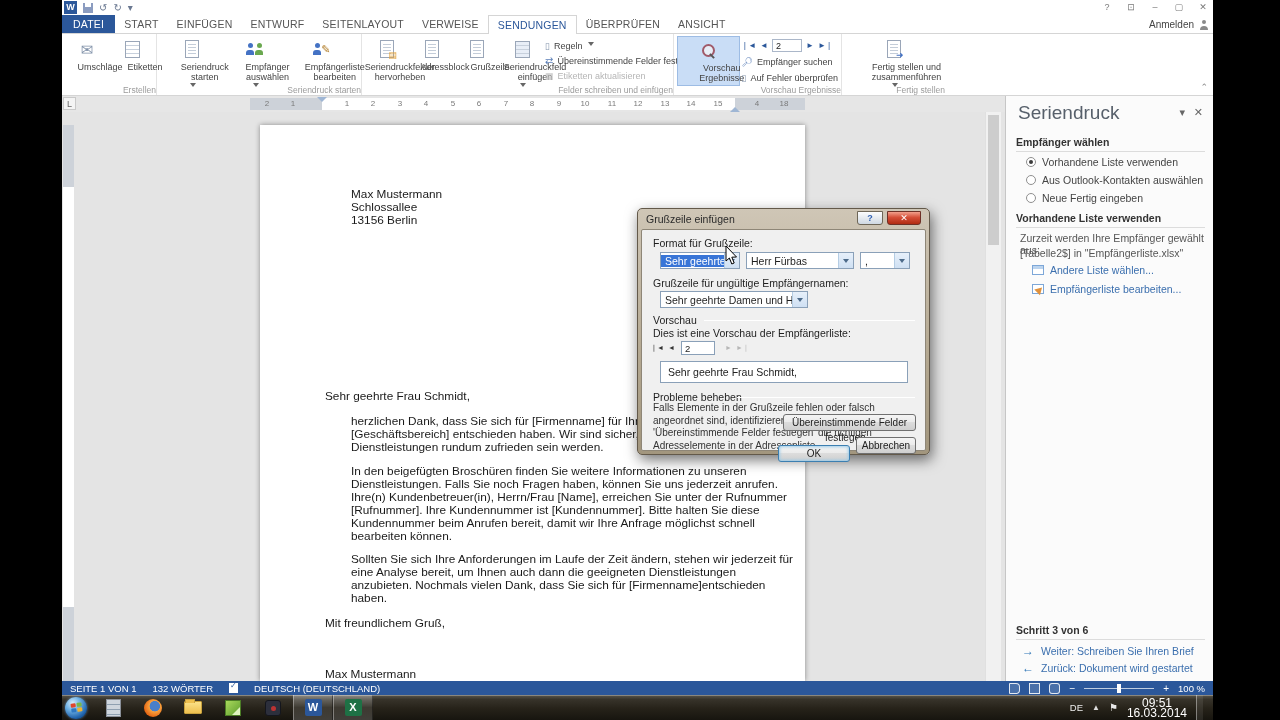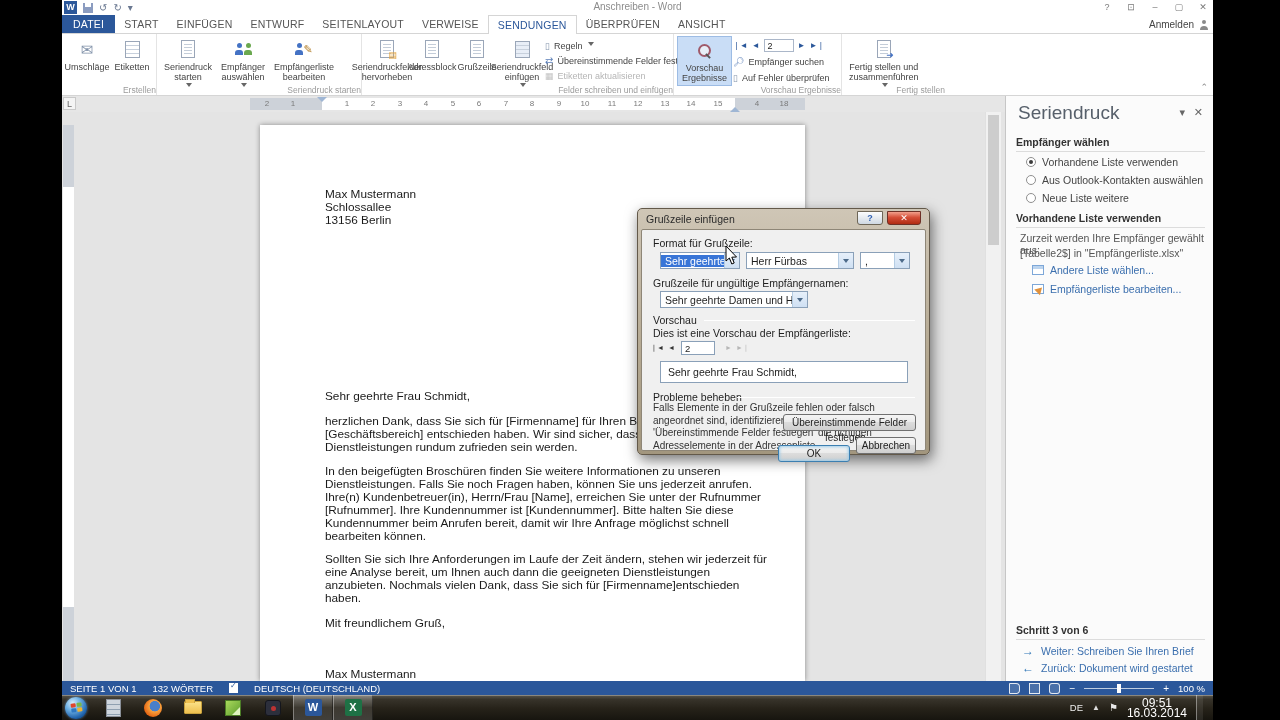--- a/index.html
+++ b/index.html
@@ -32,21 +32,21 @@
   .ribbon { position:relative; height:62px; background:#fff; border-bottom:1px solid #d5d5d5; display:flex; }
   .rgroup { position:relative; border-right:1px solid #e4e4e4; padding:2px 3px 12px; display:flex; gap:1px; align-items:flex-start; }
   .rgroup-label { position:absolute; bottom:0; left:0; right:0; text-align:right; font-size:8.5px; color:#9b9b9b; white-space:nowrap; }
   .bigbtn { display:flex; flex-direction:column; align-items:center; justify-content:flex-start; font-size:9px; color:#444; padding:1px 4px; text-align:center; line-height:1.15; min-width:44px; }
   .bigbtn .ic { height:24px; display:flex; align-items:center; justify-content:center; margin-bottom:1px; }
   .bigbtn.on { background:#c9ddf6; border:1px solid #9dbce4; }
   .smallcol { display:flex; flex-direction:column; justify-content:flex-start; gap:2px; padding-top:3px; }
   .smallbtn { font-size:9px; color:#444; display:flex; align-items:center; gap:4px; height:13px; white-space:nowrap; }
   .smallbtn.disabled { color:#b5b5b5; }
   .caret { display:inline-block; border:3px solid transparent; border-top:4px solid #666; margin-left:2px; vertical-align:middle; }
-  .ml { white-space:pre-line; }
+  .ml { white-space:pre-line;margin-left:26px; }
   .env { font-size:15px; color:#8494ab; line-height:1; }
   .sheet { width:15px; height:17px; background:#fff; border:1px solid #9aa6b8; background-image:repeating-linear-gradient(180deg,transparent 0 3px,#c7d0dc 3px 4px); }
   .idoc { width:14px; height:18px; background:#fff; border:1px solid #9aa6b8; position:relative; }
   .idoc::before { content:""; position:absolute; left:2px; right:2px; top:3px; height:11px; background:repeating-linear-gradient(180deg,#c4cdd9 0 1px,transparent 1px 3px); }
   .idoc .acc { position:absolute; right:-4px; bottom:-3px; font-size:9px; line-height:1; }
   .ppl { display:flex; gap:1px; }
   .ppl i { width:8px; height:12px; position:relative; display:block; }
   .ppl i::before { content:""; position:absolute; left:2px; top:0; width:5px; height:5px; border-radius:50%; background:#4472c4; }
   .ppl i::after { content:""; position:absolute; left:0; bottom:0; width:8px; height:5px; border-radius:3px 3px 0 0; background:#4472c4; }
   .ppl i.g::before, .ppl i.g::after { background:#6aa84f; }
@@ -158,21 +158,20 @@
 <div id="screen">
 
   <div class="titlebar">
     <div class="qat">
       <div class="wlogo">W</div>
       <div class="saveicon"></div>
       <div class="qicon">↺</div>
       <div class="qicon">↻</div>
       <div class="qicon">▾</div>
     </div>
-    <div class="title-text">Anschreiben - Word</div>
     <div class="wincontrols">
       <div class="wc">?</div>
       <div class="wc">⊡</div>
       <div class="wc">–</div>
       <div class="wc">▢</div>
       <div class="wc">✕</div>
     </div>
   </div>
 
   <div class="tabsrow">
@@ -400,21 +399,21 @@
     <div class="radio-row" style="top:60px">
       <span class="rb sel"></span>
       <span>Vorhandene Liste verwenden</span>
     </div>
     <div class="radio-row" style="top:78px">
       <span class="rb"></span>
       <span>Aus Outlook-Kontakten auswählen</span>
     </div>
     <div class="radio-row" style="top:96px">
       <span class="rb"></span>
-      <span>Neue Liste weitere</span>
+      <span>Neue Fertig eingeben</span>
     </div>
 
     <div class="pane-h" style="top:116px">Vorhandene Liste verwenden</div>
     <div class="pane-text" style="top:136px">Zurzeit werden Ihre Empfänger gewählt aus:</div>
     <div class="pane-text" style="top:151px">[Tabelle2$] in "Empfängerliste.xlsx"</div>
     <div class="pane-link" style="top:168px">
       <span class="tblicon"></span>
       <span>Andere Liste wählen...</span>
     </div>
     <div class="pane-link" style="top:187px">

